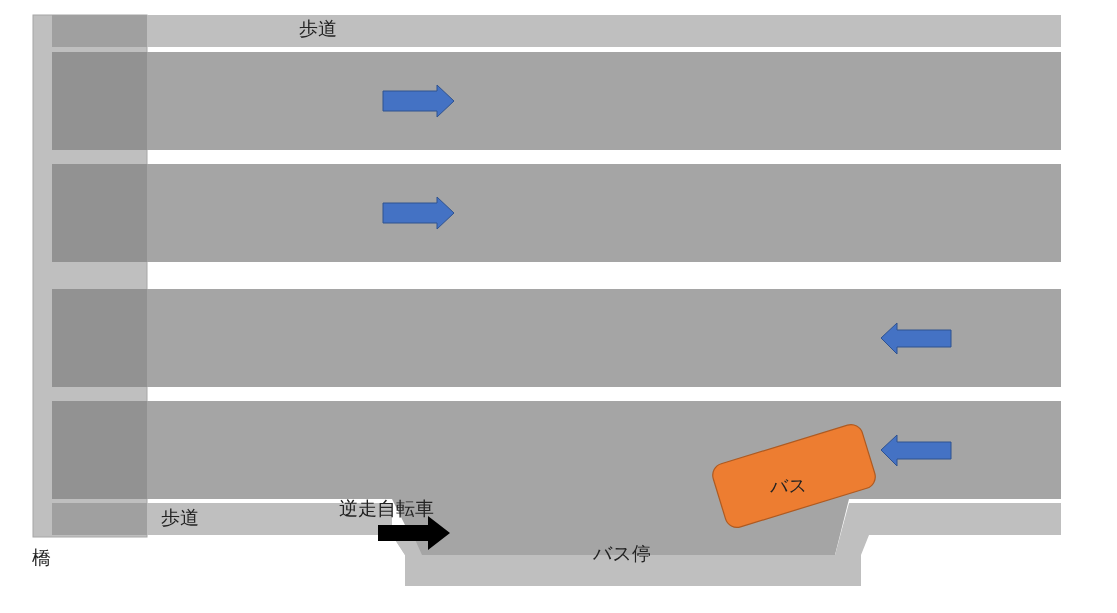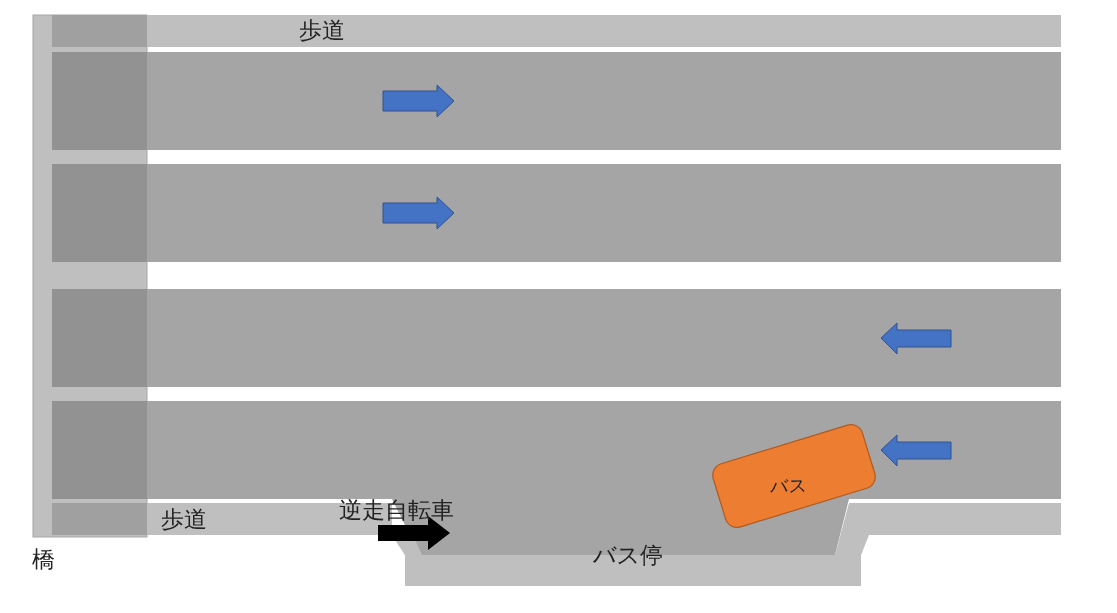--- a/index.html
+++ b/index.html
@@ -1,18 +1,18 @@
 <!DOCTYPE html>
 <html><head>
   <meta charset="utf-8">
   <style>
     html, body { margin: 0; padding: 0; background: #ffffff; }
     body { width: 1117px; height: 613px; position: relative; overflow: hidden;
            font-family: "DejaVu Sans", "Liberation Sans", sans-serif; }
-    .label { position: absolute; font-size: 23px; color: #222; line-height: 1; white-space: nowrap; }
+    .label { position: absolute; font-size: 19px; color: #222; line-height: 1; white-space: nowrap; }
     svg.scene { position: absolute; left: 0; top: 0; }
   </style>
 </head>
 <body>
 
 <svg class="scene" width="1117" height="613" viewBox="0 0 1117 613">
 
   <rect x="33" y="15" width="114" height="522" fill="#bfbfbf" stroke="#a6a6a6" stroke-width="1"></rect>
 
   <rect x="147" y="15" width="914" height="32" fill="#bfbfbf"></rect>

